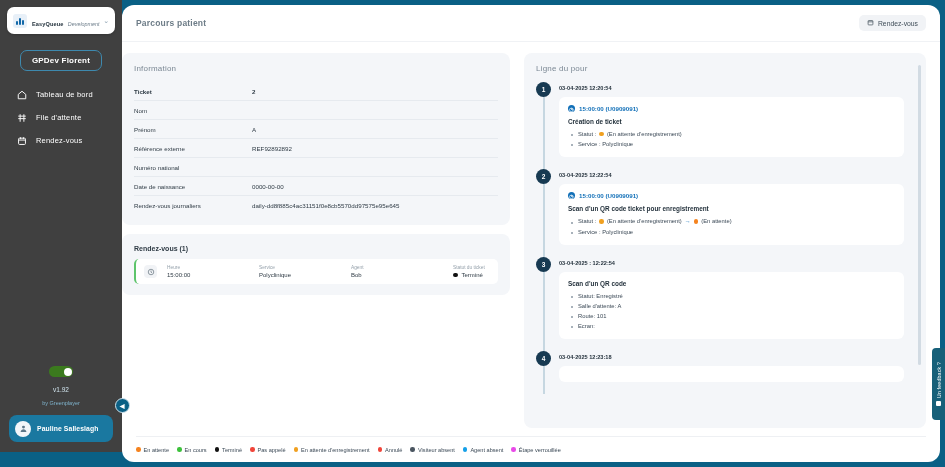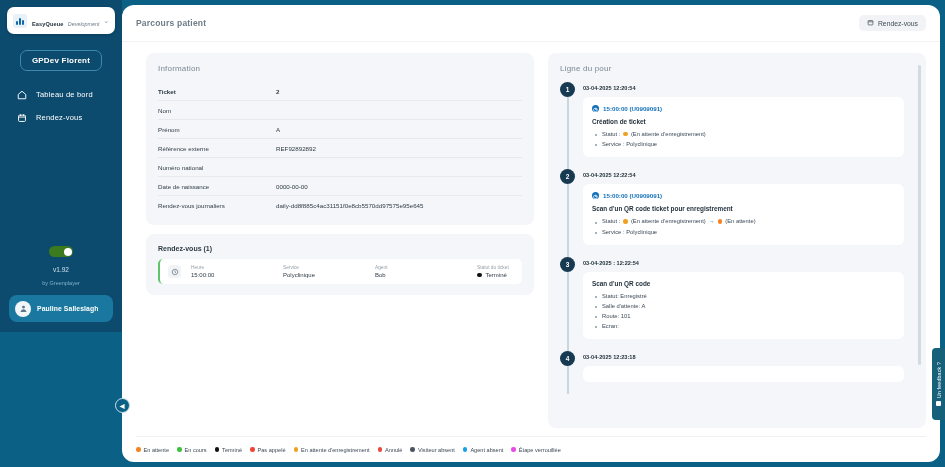--- a/index.html
+++ b/index.html
@@ -6,22 +6,22 @@
   html, body {
     width: 945px; height: 467px;
     font-family: "Liberation Sans", sans-serif;
     background: #0a6085;
     overflow: hidden;
   }
   body { display: flex; position: relative; }
 
   
   .sidebar {
-    width: 122px; height: 332px;
-    background: #0c4a6e;
+    width: 122px; height: 452px;
+    background: #404040;
     display: flex; flex-direction: column;
     align-items: center;
     flex: 0 0 122px;
     position: relative;
   }
   .org-switcher {
     margin-top: 7px;
     width: 108px; height: 27px;
     background: #ffffff;
     border-radius: 7px;
@@ -137,21 +137,21 @@
     display: flex; align-items: center; gap: 4px;
     background: #f1f3f6; border-radius: 5px;
     padding: 4px 8px;
     font-size: 6.8px; color: #3f4d58;
     cursor: pointer;
   }
   .rdv-btn svg { width: 7px; height: 7px; stroke: #3f4d58; fill:none; stroke-width:1.6;}
 
   .content {
     flex: 1; display: flex; gap: 14px;
-    padding: 11px 14px 0 24px;
+    padding: 11px 14px 0 0;
     min-height: 0;
   }
 
   
   .col-left { width: 388px; flex: 0 0 388px; display:flex; flex-direction:column; gap: 9px;}
   .card {
     background: #f4f6f9;
     border-radius: 8px;
     padding: 11px 12px;
   }
@@ -293,20 +293,28 @@
   <div class="tenant-pill">GPDev Florent</div>
 
   <nav class="nav">
     <div class="nav-item">
       <span class="nav-ic">
         <svg viewBox="0 0 16 16">
             <path d="M2 7l6-5 6 5v7H2z"></path>
           </svg>
       </span>
       <span>Tableau de bord</span>
+    </div>
+    <div class="nav-item">
+      <span class="nav-ic">
+        <svg viewBox="0 0 16 16">
+            <path d="M2 5h12M2 9h12M5 2v12M11 2v12"></path>
+          </svg>
+      </span>
+      <span>File d'attente</span>
     </div>
     <div class="nav-item">
       <span class="nav-ic">
         <svg viewBox="0 0 16 16">
             <rect x="2.5" y="3.5" width="11" height="10" rx="1.5"></rect>
             <path d="M2.5 6.5h11M5.5 2v3M10.5 2v3"></path>
           </svg>
       </span>
       <span>Rendez-vous</span>
     </div>

